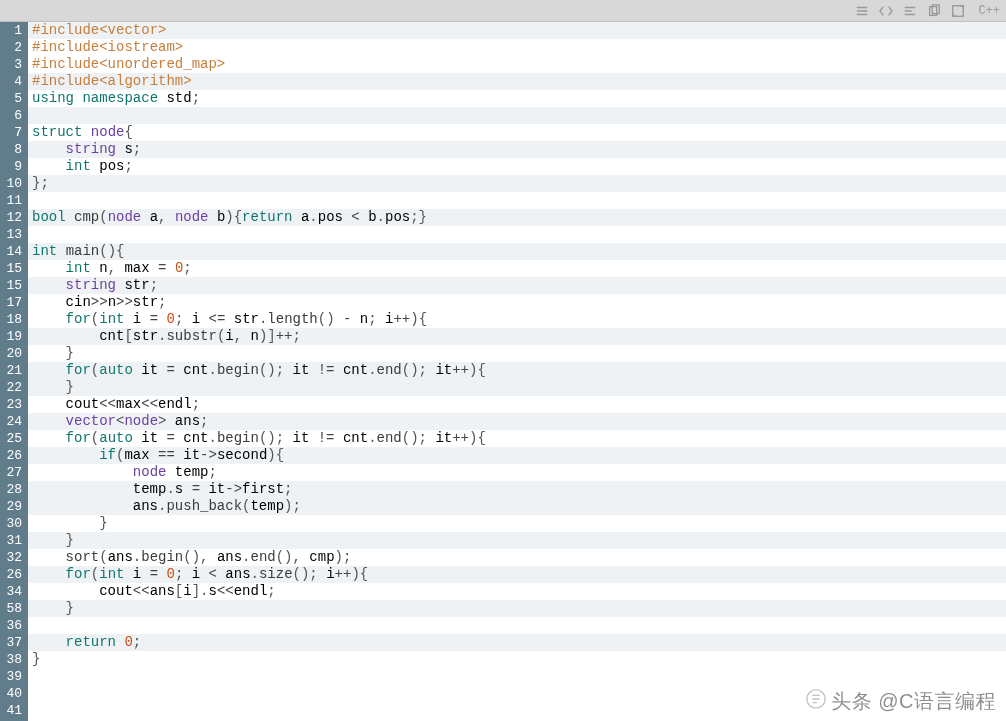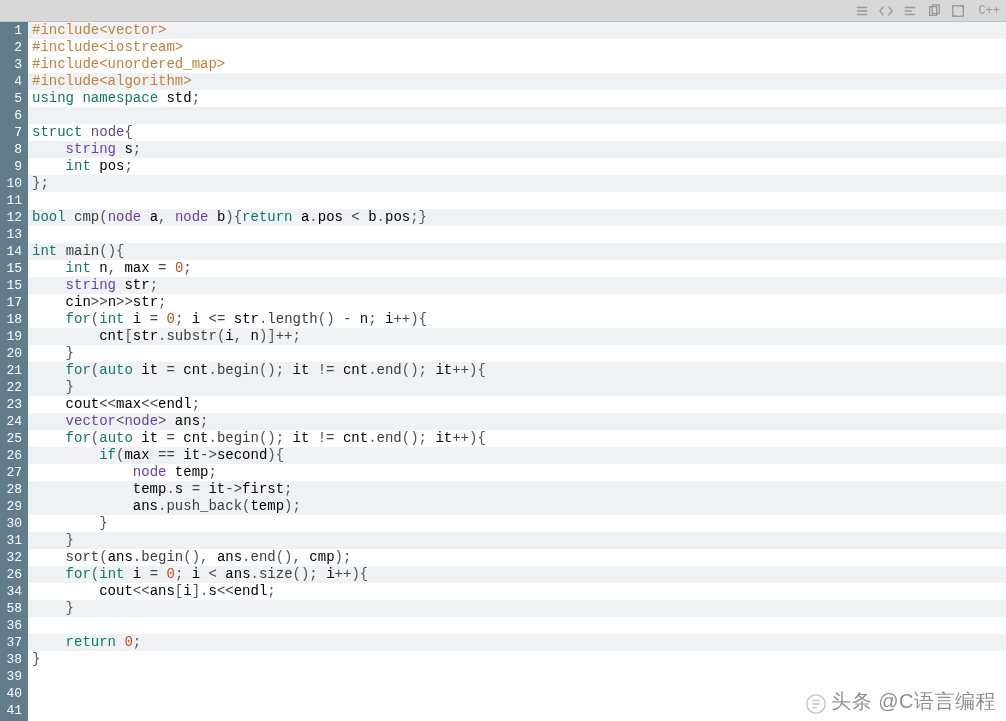--- a/index.html
+++ b/index.html
@@ -78,21 +78,21 @@
   .watermark {
     position: absolute;
     right: 10px;
     bottom: 6px;
     font-family: sans-serif;
     font-size: 20px;
     color: rgba(0,0,0,0.45);
     letter-spacing: 0.5px;
     pointer-events: none;
     display: flex;
-    align-items: flex-end;
+    align-items: flex-start;
     gap: 4px;
   }
   .watermark .w-icon {
     width: 22px; height: 22px; opacity:0.5;
   }
 </style>
 </head>
 <body>
 
 <div class="toolbar">

